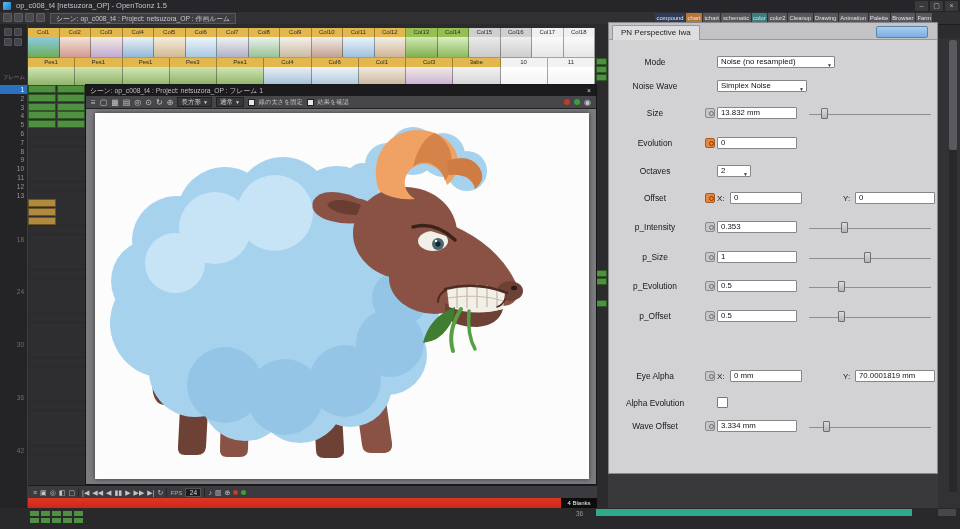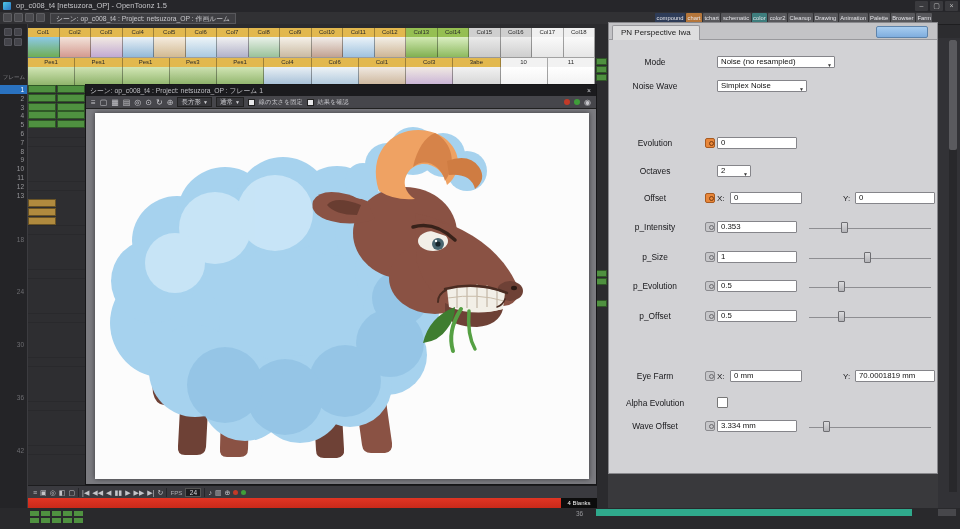--- a/index.html
+++ b/index.html
@@ -466,20 +466,27 @@
   </div>
   <div class="prows">
       <div class="prow" style="top: 32px;">
         <div class="plabel">Mode</div>
         <div class="pfield pselect" style="left: 108px; width: 118px;">Noise (no resampled)<div class="parrow">▼</div></div>
       </div>
       <div class="prow" style="top: 56px;">
         <div class="plabel">Noise Wave</div>
         <div class="pfield pselect" style="left: 108px; width: 90px;">Simplex Noise<div class="parrow">▼</div></div>
       </div>
+      <div class="prow" style="top: 83px;">
+        <div class="plabel">Size</div>
+        <div class="keyicon"></div>
+        <div class="pfield" style="left: 108px; width: 80px;">13.832 mm</div>
+        <div class="ptrack" style="left: 200px; width: 122px;"></div>
+        <div class="pthumb" style="left: 211.5px;"></div>
+      </div>
       <div class="prow" style="top: 113px;">
         <div class="plabel">Evolution</div>
         <div class="keyicon orange"></div>
         <div class="pfield" style="left: 108px; width: 80px;">0</div>
       </div>
       <div class="prow" style="top: 141px;">
         <div class="plabel">Octaves</div>
         <div class="pfield pselect" style="left: 108px; width: 34px;">2<div class="parrow">▼</div></div>
       </div>
       <div class="prow" style="top: 168px;">
@@ -512,21 +519,21 @@
         <div class="pthumb" style="left: 228.75px;"></div>
       </div>
       <div class="prow" style="top: 286px;">
         <div class="plabel">p_Offset</div>
         <div class="keyicon"></div>
         <div class="pfield" style="left: 108px; width: 80px;">0.5</div>
         <div class="ptrack" style="left: 200px; width: 122px;"></div>
         <div class="pthumb" style="left: 228.75px;"></div>
       </div>
       <div class="prow" style="top: 346px;">
-        <div class="plabel">Eye Farm</div>
+        <div class="plabel">Eye Alpha</div>
         <div class="keyicon"></div>
         <div class="pxy-lab" style="left: 108px;">X:</div>
         <div class="pfield" style="left: 121px; width: 72px;">0 mm</div>
         <div class="pxy-lab" style="left: 234px;">Y:</div>
         <div class="pfield" style="left: 246px; width: 80px;">70.0001819 mm</div>
       </div>
       <div class="prow" style="top: 373px;">
         <div class="plabel">Alpha Evolution</div>
         <div class="pcheck"></div>
       </div>

